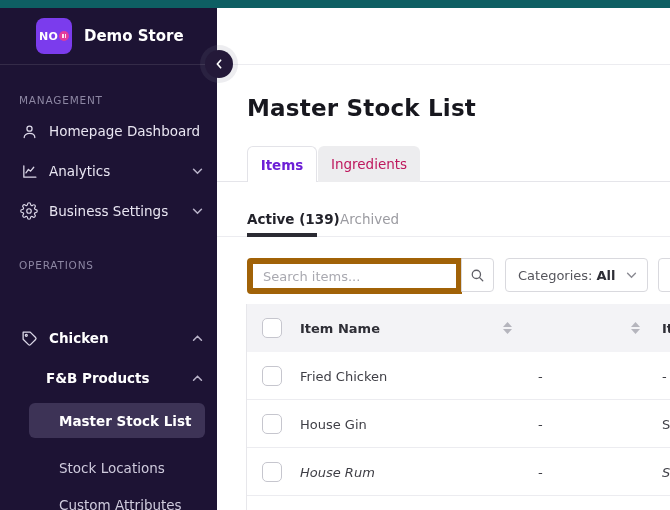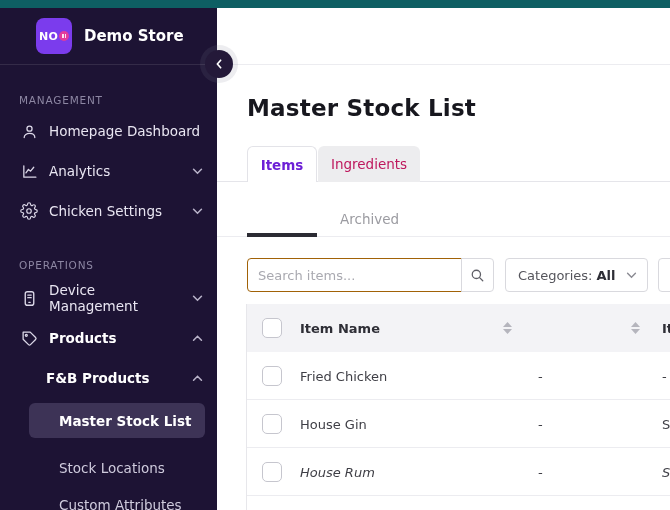--- a/index.html
+++ b/index.html
@@ -39,21 +39,21 @@
   .tab.active{left:247px;width:70px;background:#ffffff;border:1px solid #e3e3e8;border-bottom:none;color:#6d1fd6;font-weight:bold;z-index:2;}
   .tab.idle{left:318px;width:102px;background:#ededef;color:#be185d;}
 
   .subtab{position:absolute;top:211px;font-size:13.5px;cursor:pointer;}
   .subtab.active{left:247px;font-weight:bold;color:#23232b;}
   .subtab.idle{left:340px;color:#9b9ba1;}
   .subtab-underline{position:absolute;left:247px;top:233px;width:70px;height:3.5px;background:#2b2b33;}
   .subtab-line{position:absolute;left:217px;top:236px;width:453px;height:1px;background:#ececf0;}
 
   
-  .search-input{position:absolute;left:247px;top:258px;width:215px;height:34px;box-sizing:border-box;border:1px solid #a16207;border-radius:4px 0 0 4px;padding:12px 10px;font-size:13px;color:#3f3f46;outline:none;font-family:inherit;}
+  .search-input{position:absolute;left:247px;top:258px;width:215px;height:34px;box-sizing:border-box;border:6px solid #a16207;border-radius:4px 0 0 4px;padding:12px 10px;font-size:13px;color:#3f3f46;outline:none;font-family:inherit;}
   .search-input::placeholder{color:#a9a9b0;}
   .search-btn{position:absolute;left:461px;top:258px;width:33px;height:34px;box-sizing:border-box;border:1px solid #d9d9de;border-radius:0 4px 4px 0;background:#ffffff;display:flex;align-items:center;justify-content:center;cursor:pointer;}
   .dropdown{position:absolute;left:505px;top:258px;width:143px;height:34px;box-sizing:border-box;border:1px solid #d9d9de;border-radius:4px;background:#fff;display:flex;align-items:center;padding:0 10px 0 12px;font-size:13px;color:#55555c;cursor:pointer;gap:4px;}
   .dropdown b{color:#2e2e36;}
   .dropdown .chev{margin-left:auto;color:#8a8a92;display:flex;}
   .cutoff-control{position:absolute;left:658px;top:258px;width:30px;height:34px;box-sizing:border-box;border:1px solid #d9d9de;border-radius:4px;background:#fff;cursor:pointer;}
 
   
   .tbl-leftborder{position:absolute;left:246px;top:304px;width:1px;height:206px;background:#e7e7eb;}
   .trow{position:absolute;left:247px;width:423px;height:48px;}
@@ -117,55 +117,39 @@
         </span>
     </div>
 
     <div class="mi" style="top:191px;">
       <span class="ic">
         <svg width="18" height="18" viewBox="0 0 24 24" fill="none" stroke="currentColor" stroke-width="1.6" stroke-linecap="round" stroke-linejoin="round">
             <circle cx="12" cy="12" r="3"></circle>
             <path d="M19.4 15a1.7 1.7 0 0 0 .34 1.87l.06.06a2 2 0 1 1-2.83 2.83l-.06-.06a1.7 1.7 0 0 0-1.87-.34 1.7 1.7 0 0 0-1 1.55V21a2 2 0 1 1-4 0v-.09a1.7 1.7 0 0 0-1-1.55 1.7 1.7 0 0 0-1.87.34l-.06.06a2 2 0 1 1-2.83-2.83l.06-.06a1.7 1.7 0 0 0 .34-1.87 1.7 1.7 0 0 0-1.55-1H3a2 2 0 1 1 0-4h.09a1.7 1.7 0 0 0 1.55-1 1.7 1.7 0 0 0-.34-1.87l-.06-.06A2 2 0 1 1 7.07 4.2l.06.06a1.7 1.7 0 0 0 1.87.34h.08a1.7 1.7 0 0 0 1-1.55V3a2 2 0 1 1 4 0v.09a1.7 1.7 0 0 0 1 1.55 1.7 1.7 0 0 0 1.87-.34l.06-.06a2 2 0 1 1 2.83 2.83l-.06.06a1.7 1.7 0 0 0-.34 1.87v.08a1.7 1.7 0 0 0 1.55 1H21a2 2 0 1 1 0 4h-.09a1.7 1.7 0 0 0-1.51.92z"></path>
           </svg>
       </span>
-      <span>Chicken Settings</span>
+      <span>Business Settings</span>
       <span class="chev">
           <svg width="11" height="7" viewBox="0 0 12 8" fill="none" stroke="currentColor" stroke-width="1.8" stroke-linecap="round">
             <polyline points="1.5 1.5 6 6 10.5 1.5"></polyline>
           </svg>
         </span>
     </div>
 
     <div class="section-label" style="top:251px;">OPERATIONS</div>
 
-    <div class="mi" style="top:278px;">
-      <span class="ic">
-        <svg width="15" height="17" viewBox="0 0 16 20" fill="none" stroke="currentColor" stroke-width="1.6" stroke-linecap="round">
-            <rect x="3" y="2" width="10" height="16" rx="2.5"></rect>
-            <line x1="6" y1="6" x2="10" y2="6"></line>
-            <line x1="6" y1="9" x2="10" y2="9"></line>
-            <line x1="7.2" y1="14.5" x2="8.8" y2="14.5"></line>
-          </svg>
-      </span>
-      <span>Device Management</span>
-      <span class="chev">
-          <svg width="11" height="7" viewBox="0 0 12 8" fill="none" stroke="currentColor" stroke-width="1.8" stroke-linecap="round">
-            <polyline points="1.5 1.5 6 6 10.5 1.5"></polyline>
-          </svg>
-        </span>
-    </div>
 
     <div class="mi bold" style="top:318px;">
       <span class="ic">
         <svg width="17" height="17" viewBox="0 0 24 24" fill="none" stroke="currentColor" stroke-width="1.8" stroke-linecap="round" stroke-linejoin="round">
             <path d="M20.6 13.4l-7.2 7.2a2 2 0 0 1-2.8 0L3 13V3h10l7.6 7.6a2 2 0 0 1 0 2.8z"></path>
             <circle cx="7.5" cy="7.5" r="1.4"></circle>
           </svg>
       </span>
-      <span>Products</span>
+      <span>Chicken</span>
       <span class="chev">
           <svg width="11" height="7" viewBox="0 0 12 8" fill="none" stroke="currentColor" stroke-width="1.8" stroke-linecap="round">
             <polyline points="1.5 6 6 1.5 10.5 6"></polyline>
           </svg>
         </span>
     </div>
 
     <div class="fnb" style="top:358px;">
       <span>F&amp;B Products</span>
       <span class="chev">
@@ -196,20 +180,21 @@
       </span>
   </div>
 
   <div class="hdr-line"></div>
   <h1 class="page-title" style="margin:0;">Master Stock List</h1>
 
   <div class="tab-line"></div>
   <div class="tab active">Items</div>
   <div class="tab idle">Ingredients</div>
 
+  <div class="subtab active">Active (139)</div>
   <div class="subtab idle">Archived</div>
   <div class="subtab-line"></div>
   <div class="subtab-underline"></div>
 
   <input class="search-input" type="text" placeholder="Search items..." style="">
   <button class="search-btn">
     <span>
         <svg width="15" height="15" viewBox="0 0 20 20" fill="none" stroke="#5f5f66" stroke-width="1.7" stroke-linecap="round">
           <circle cx="8.5" cy="8.5" r="5.5"></circle>
           <line x1="12.8" y1="12.8" x2="17" y2="17"></line>

